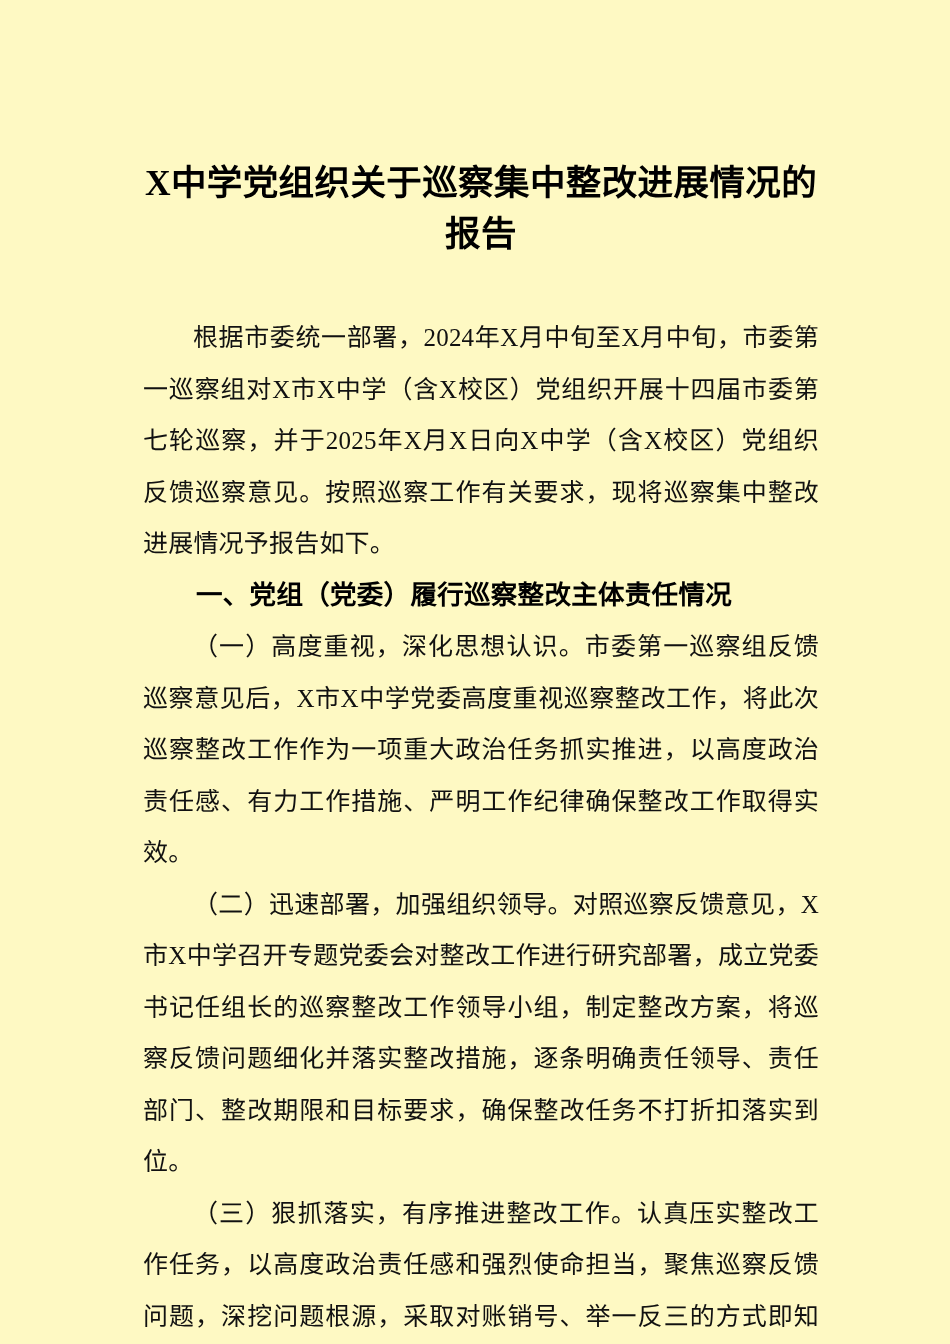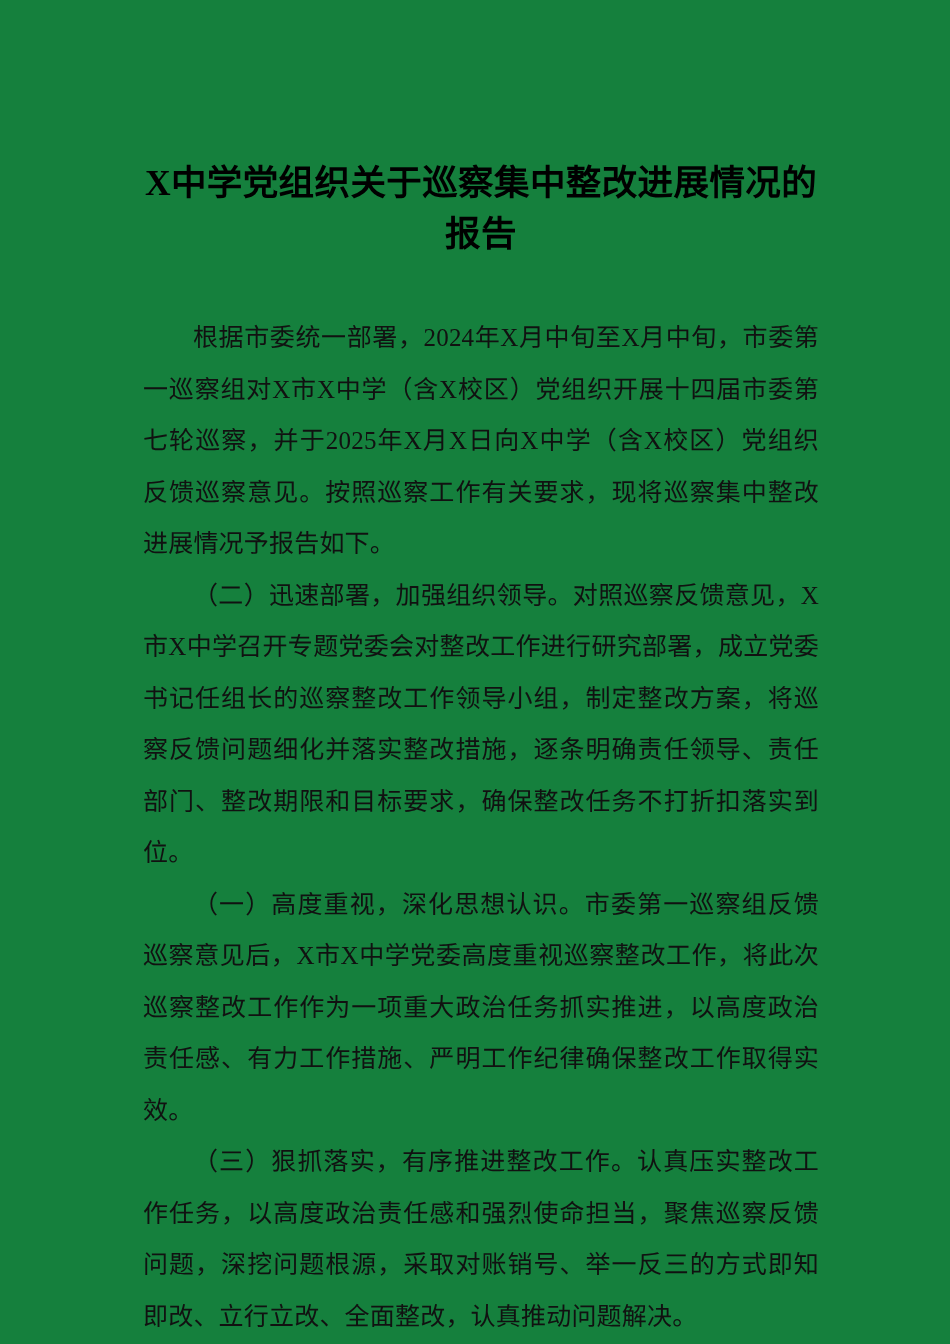--- a/index.html
+++ b/index.html
@@ -6,21 +6,21 @@
   html, body {
     margin: 0;
     padding: 0;
     background: #ffffff;
   }
 
   .page {
     position: relative;
     width: 950px;
     height: 1344px;
-    background: #15803d;
+    background: #fef9c3;
     margin: 0 auto;
     overflow: hidden;
     box-sizing: border-box;
     
     padding: 6px;
   }
 
   .content {
     position: absolute;
     left: 143px;
@@ -79,21 +79,22 @@
 
 <div class="page">
   <div class="content">
 
     <h1 class="doc-title">X中学党组织关于巡察集中整改进展情况的报告</h1>
 
     <div class="lead-gap"></div>
 
     <p class="para">根据市委统一部署，2024年X月中旬至X月中旬，市委第一巡察组对X市X中学（含X校区）党组织开展十四届市委第七轮巡察，并于2025年X月X日向X中学（含X校区）党组织反馈巡察意见。按照巡察工作有关要求，现将巡察集中整改进展情况予报告如下。</p>
 
+    <h2 class="h1-sec">一、党组（党委）履行巡察整改主体责任情况</h2>
+
+    <p class="para">（一）高度重视，深化思想认识。市委第一巡察组反馈巡察意见后，X市X中学党委高度重视巡察整改工作，将此次巡察整改工作作为一项重大政治任务抓实推进，以高度政治责任感、有力工作措施、严明工作纪律确保整改工作取得实效。</p>
 
     <p class="para">（二）迅速部署，加强组织领导。对照巡察反馈意见，X市X中学召开专题党委会对整改工作进行研究部署，成立党委书记任组长的巡察整改工作领导小组，制定整改方案，将巡察反馈问题细化并落实整改措施，逐条明确责任领导、责任部门、整改期限和目标要求，确保整改任务不打折扣落实到位。</p>
-
-    <p class="para">（一）高度重视，深化思想认识。市委第一巡察组反馈巡察意见后，X市X中学党委高度重视巡察整改工作，将此次巡察整改工作作为一项重大政治任务抓实推进，以高度政治责任感、有力工作措施、严明工作纪律确保整改工作取得实效。</p>
 
     <p class="para">（三）狠抓落实，有序推进整改工作。认真压实整改工作任务，以高度政治责任感和强烈使命担当，聚焦巡察反馈问题，深挖问题根源，采取对账销号、举一反三的方式即知即改、立行立改、全面整改，认真推动问题解决。</p>
 
   </div>
 </div>
 
 </body></html>

